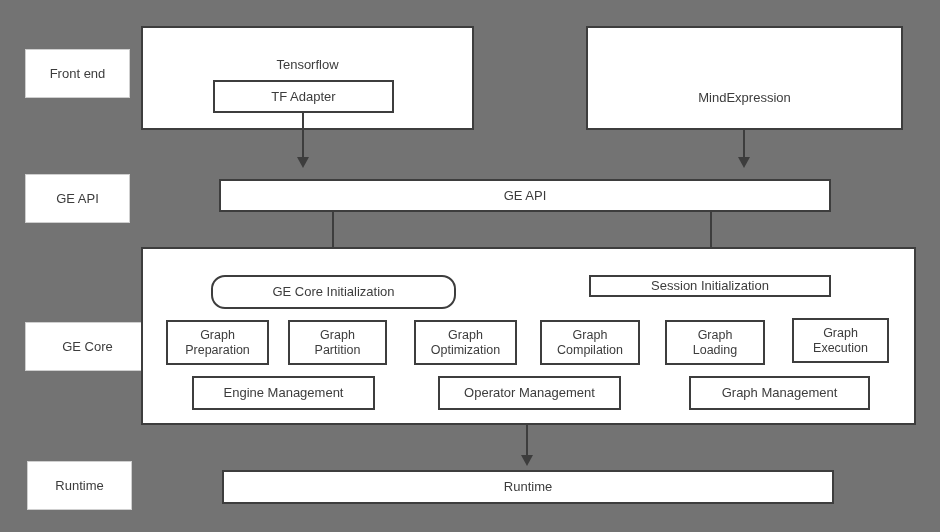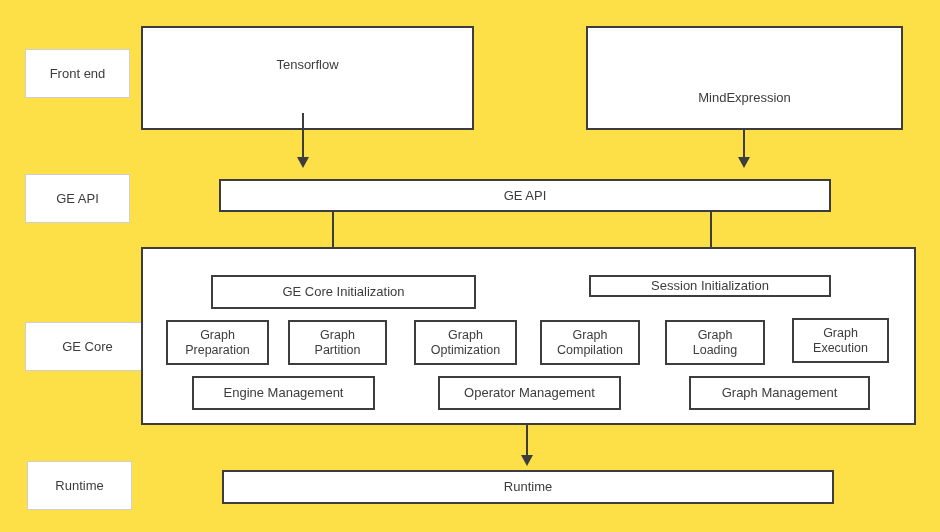--- a/index.html
+++ b/index.html
@@ -8,21 +8,21 @@
     padding: 0;
     background: #000000;
   }
   body {
     font-family: "Liberation Sans", "DejaVu Sans", sans-serif;
   }
   #canvas {
     position: relative;
     width: 940px;
     height: 532px;
-    background: #fde047;
+    background: #737373;
     overflow: hidden;
   }
   
   .box {
     position: absolute;
     box-sizing: border-box;
     background: #ffffff;
     border: 2px solid #3d3d3d;
     color: #3c3c3c;
     display: flex;
@@ -85,20 +85,21 @@
 
   <div class="box stage-label" style="left:25px; top:174px; width:105px; height:49px;">GE API</div>
 
   <div class="box stage-label" style="left:25px; top:322px; width:125px; height:49px;">GE Core</div>
 
   <div class="box stage-label" style="left:27px; top:461px; width:105px; height:49px;">Runtime</div>
 
   <div class="box frame" style="left:141px; top:26px; width:333px; height:104px; padding-top:29px;">
     <span class="frame-title">Tensorflow</span>
   </div>
+  <div class="box" style="left:213px; top:80px; width:181px; height:33px; font-size:13px;">TF Adapter</div>
 
   <div class="box frame" style="left:586px; top:26px; width:317px; height:104px; padding-top:62px;">
     <span class="frame-title">MindExpression</span>
   </div>
 
   <div class="conn" style="left:302px; top:113px; height:46px;"></div>
   <div class="arrowhead" style="left:297px; top:157px;"></div>
 
   <div class="conn" style="left:743px; top:130px; height:29px;"></div>
   <div class="arrowhead" style="left:738px; top:157px;"></div>
@@ -106,21 +107,21 @@
   <div class="box bar" style="left:219px; top:179px; width:612px; height:33px;">GE API</div>
 
   <div class="conn" style="left:332px; top:212px; height:44px;"></div>
   <div class="arrowhead" style="left:327px; top:254px;"></div>
 
   <div class="conn" style="left:710px; top:212px; height:44px;"></div>
   <div class="arrowhead" style="left:705px; top:254px;"></div>
 
   <div class="box" style="left:141px; top:247px; width:775px; height:178px;"></div>
 
-  <div class="box init-box" style="left:211px; top:275px; width:265px; height:34px;">GE Core Initialization</div>
+  <div class="box init-box" style="left:211px; top:275px; width:245px; height:34px;border-radius:14px;">GE Core Initialization</div>
 
   <div class="box init-box" style="left:589px; top:275px; width:242px; height:22px;">Session Initialization</div>
 
   <div class="box unit" style="left:166px; top:320px; width:103px; height:45px;">Graph
 Preparation</div>
 
   <div class="box unit" style="left:288px; top:320px; width:99px; height:45px;">Graph
 Partition</div>
 
   <div class="box unit" style="left:414px; top:320px; width:103px; height:45px;">Graph

